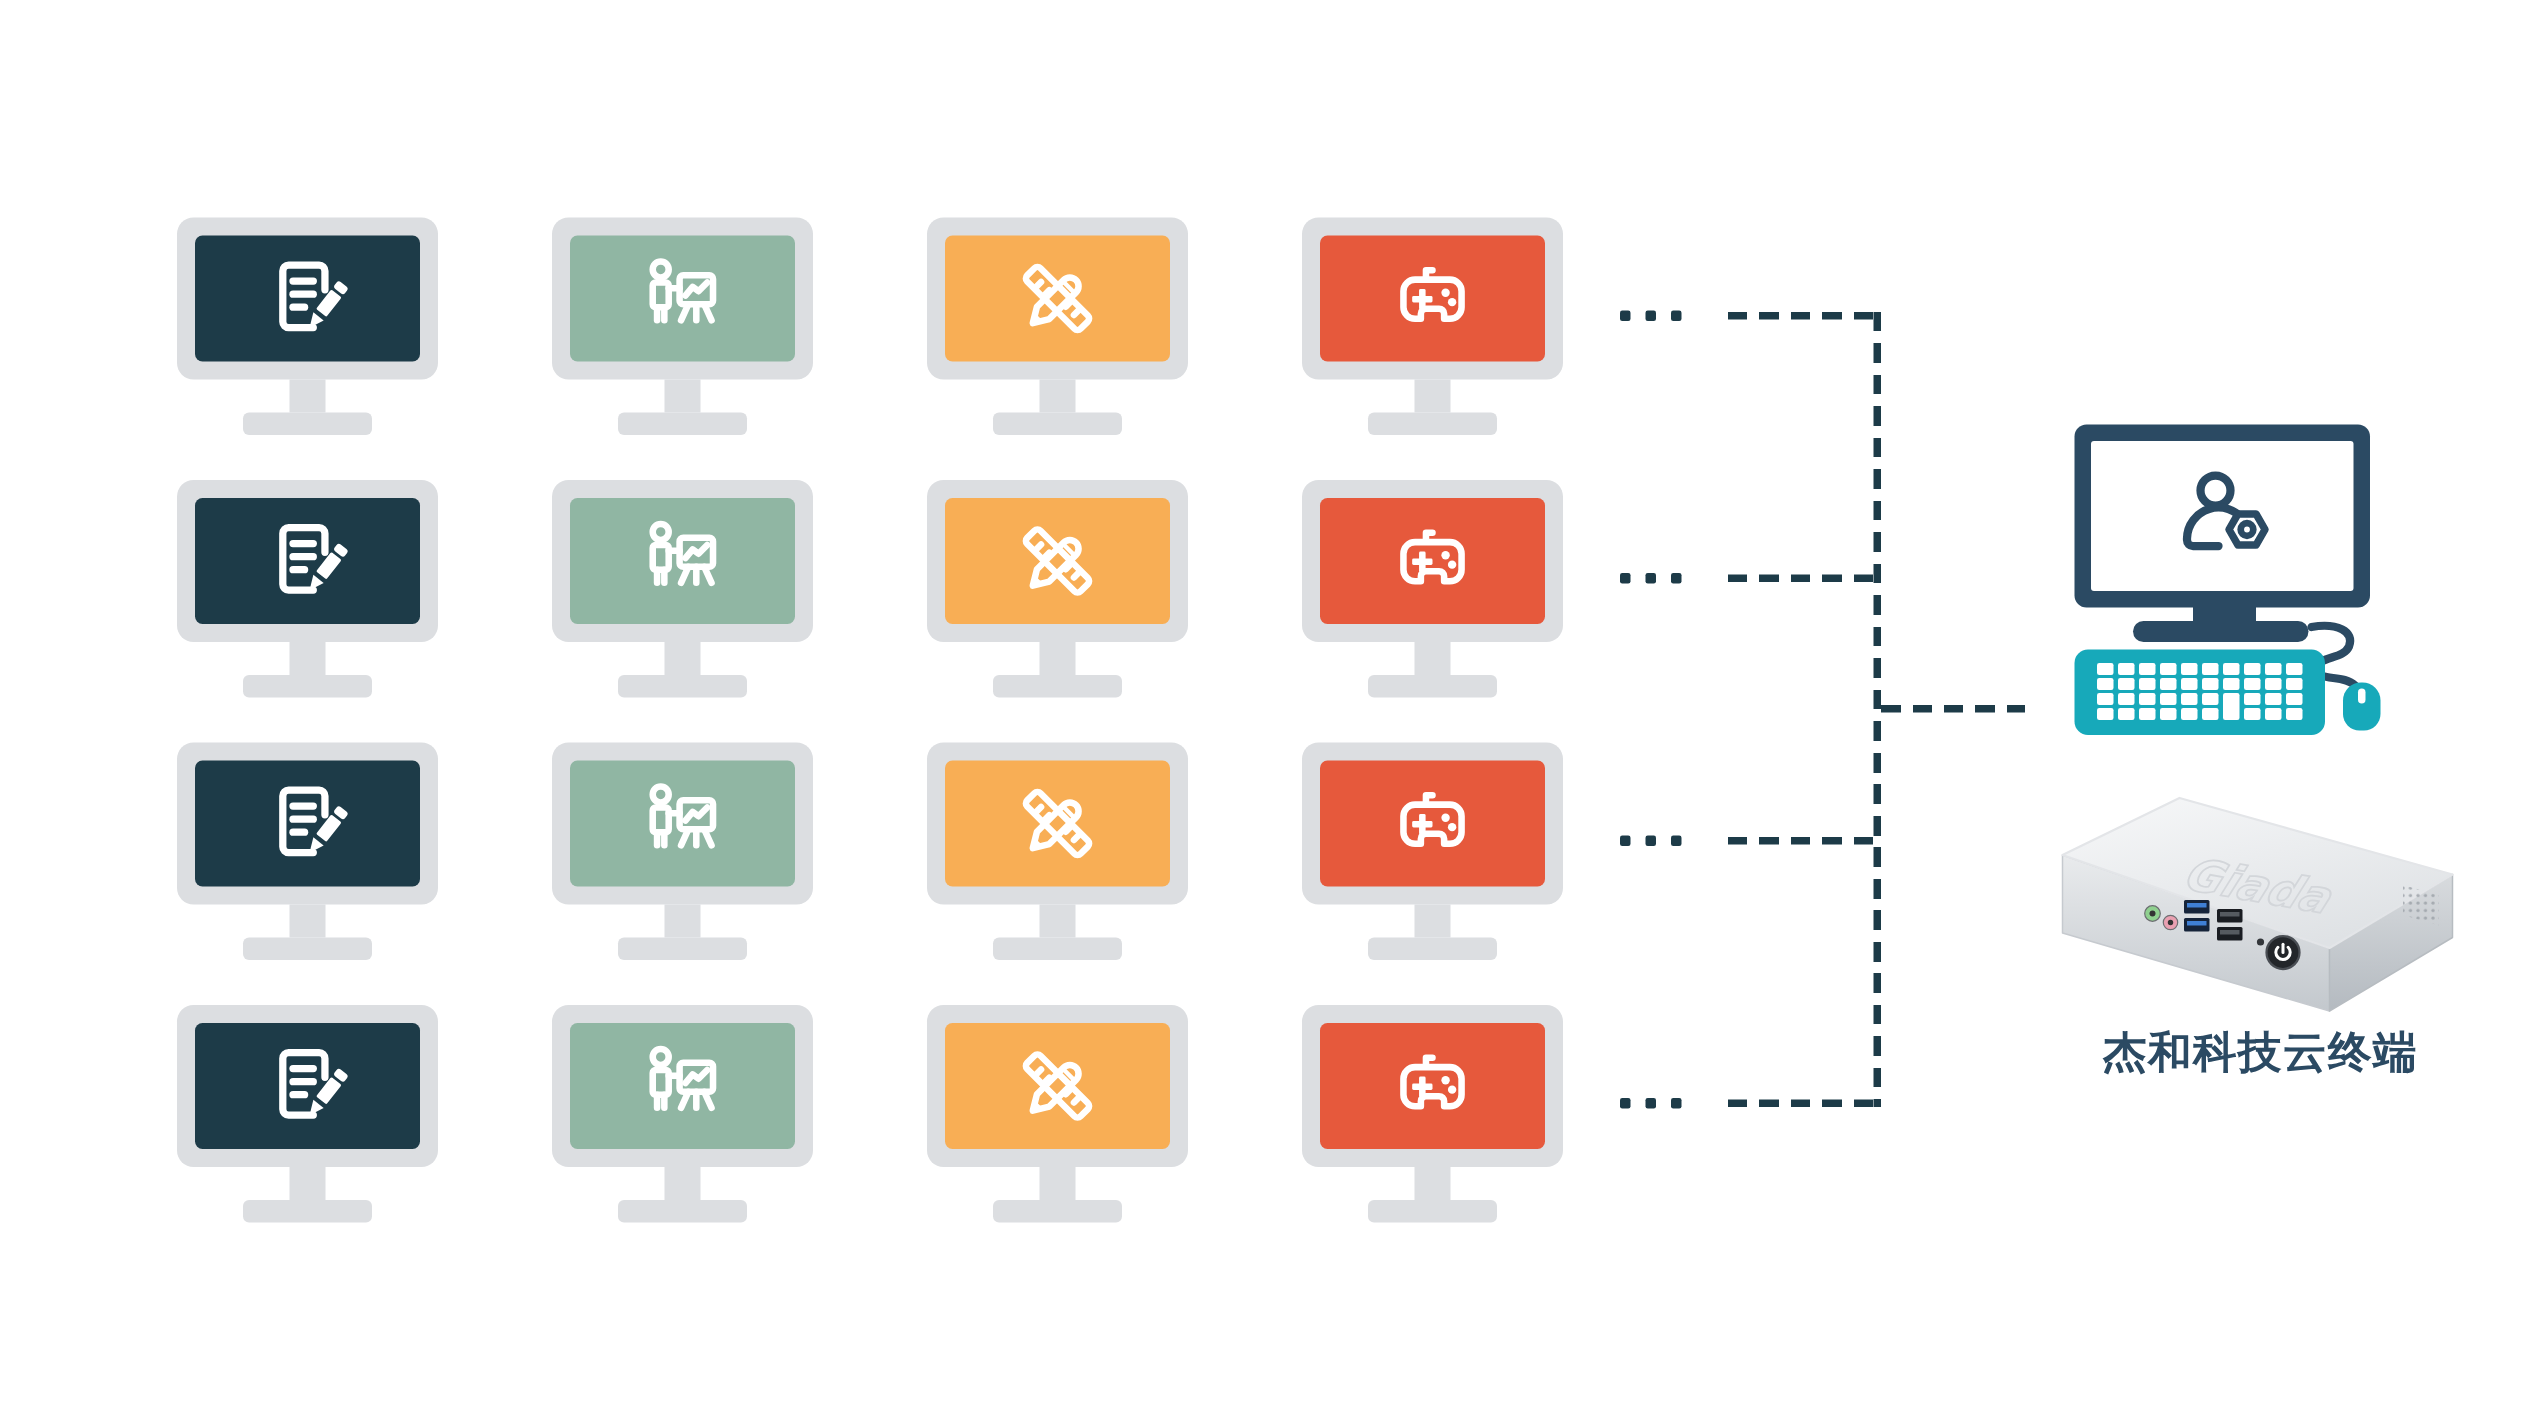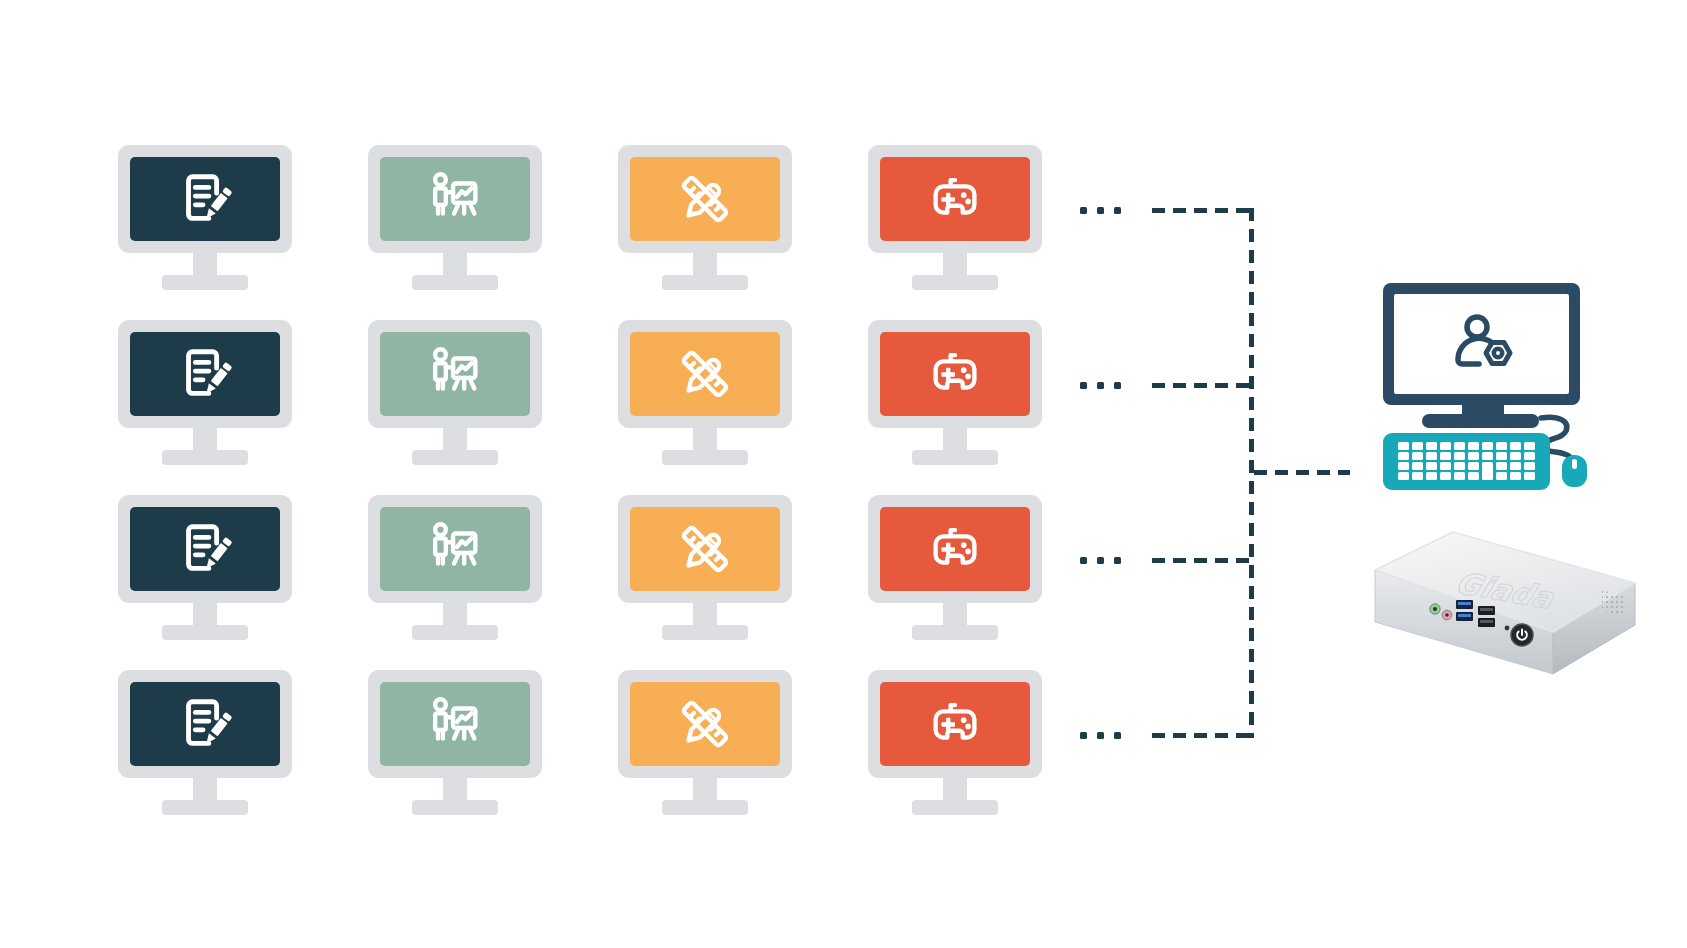--- a/index.html
+++ b/index.html
@@ -511,13 +511,14 @@
       </g>
       <circle cx="137" cy="103" r="2.4" fill="#33363a"></circle>
       <g>
         <circle cx="152" cy="110" r="11" fill="#23262a" stroke="#4a4e54" stroke-width="1.5"></circle>
         <path d="M152,104.5 v5.5" stroke="#fff" stroke-width="2" stroke-linecap="round"></path>
         <path d="M148.6,106.5 a4.8,4.8 0 1 0 6.8,0" fill="none" stroke="#fff" stroke-width="2" stroke-linecap="round"></path>
       </g>
     </g>
   </svg>
 
+  <div class="terminal-label">杰和科技云终端</div>
 </div>
 
 </body></html>

